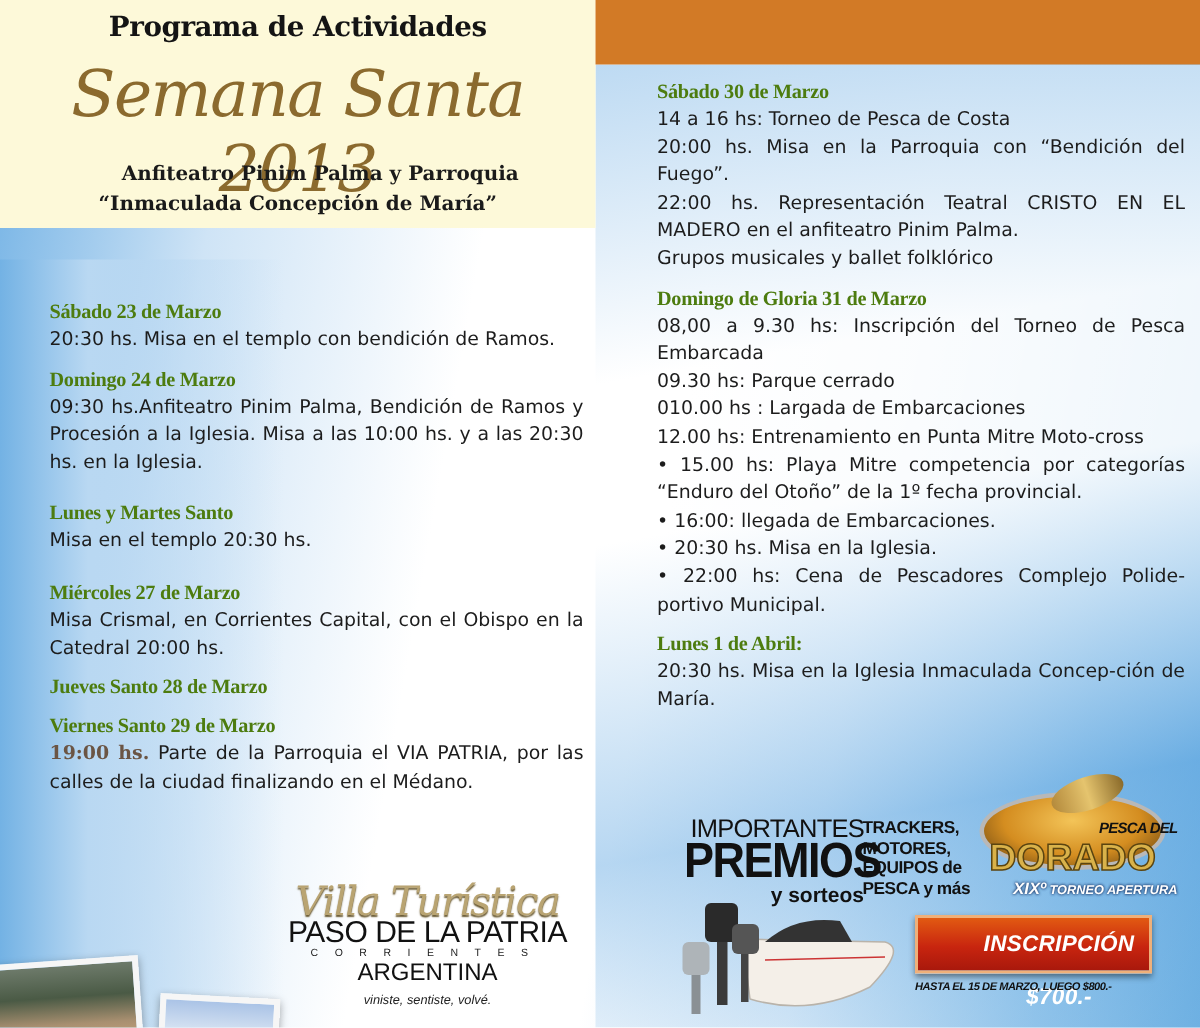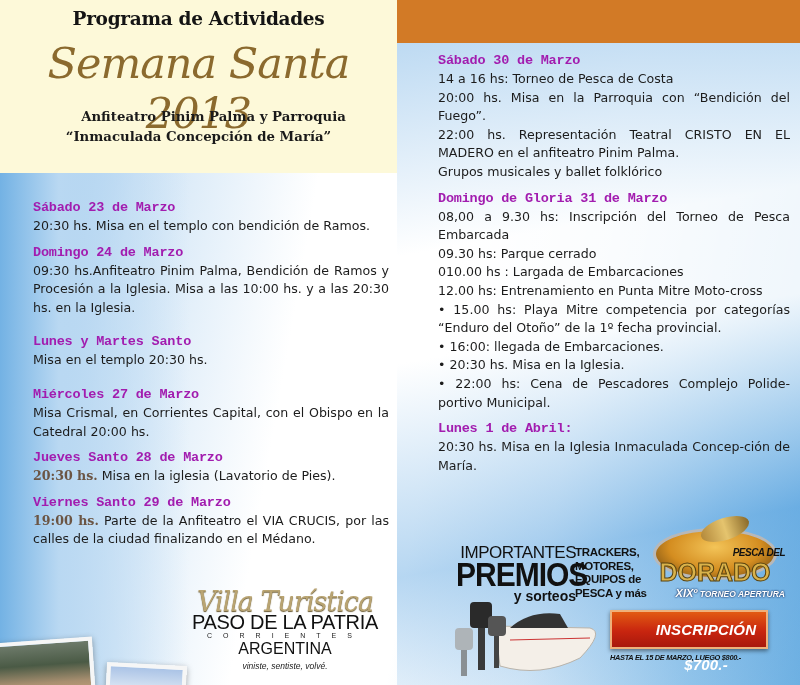--- a/index.html
+++ b/index.html
@@ -13,21 +13,21 @@
   .bg-left-fade {
     position: absolute; left: 0; top: 173px; width: 420px; height: 512px;
     background: linear-gradient(90deg, #73b2e4 0%, #b9d8f2 14%, rgba(255,255,255,0) 45%);
   }
   .bg-right-fade {
     position: absolute; left: 397px; top: 43px; width: 403px; height: 642px;
     background: linear-gradient(170deg, #b6d6f1 0%, #ffffff 30%, #ffffff 45%, rgba(120,180,230,0.6) 75%, rgba(255,255,255,0.2) 100%);
     opacity: .9;
   }
   .header {
-    position: absolute; left: 0; top: 0; width: 397px; height: 173px;
+    position: absolute; left: 0; top: 0; width: 397px; height: 152px;
     background: #fdf9d9;
     text-align: center;
   }
   .header .prog {
     position: absolute; top: 8px; left: 0; width: 397px;
     font-family: "DejaVu Serif", serif; font-weight: bold; font-size: 18.5px; color: #141414;
     letter-spacing: -0.3px;
   }
   .header .script {
     position: absolute; top: 38px; left: 0; width: 397px;
@@ -42,21 +42,21 @@
   .header .sub2 { top: 129px; }
   .orange-bar {
     position: absolute; left: 397px; top: 0; width: 403px; height: 43px;
     background: #d27a26;
   }
   .col { position: absolute; font-size: 12.6px; line-height: 18.6px; }
   .col-left { left: 33px; top: 199px; width: 356px; }
   .col-right { left: 438px; top: 52px; width: 352px; }
   .event { margin-bottom: 8px; }
   .event h3 {
-    font-family: Liberation Mono, monospace; font-weight: bold; font-size: 13.5px; color: #a21caf;
+    font-family: Liberation Serif, serif; font-weight: bold; font-size: 13.5px; color: #4d7c0f;
     line-height: 18px; letter-spacing: -0.2px;
   }
   .event p { text-align: justify; color: #1c1c1c; }
   .event p .hl { font-family: "DejaVu Serif", serif; font-weight: bold; color: #6b5544; }
   .line { display: block; }
   .gap-lg { margin-bottom: 16px; }
   
   .photo {
     position: absolute; border: 4px solid #f6f6f6; box-shadow: 0 2px 6px rgba(0,0,0,.35);
   }
@@ -137,25 +137,24 @@
   <div class="event gap-lg">
     <h3>Lunes y Martes Santo</h3>
     <p>Misa en el templo 20:30 hs.</p>
   </div>
   <div class="event">
     <h3>Miércoles 27 de Marzo</h3>
     <p>Misa Crismal, en Corrientes Capital, con el Obispo en la Catedral 20:00 hs.</p>
   </div>
   <div class="event">
     <h3>Jueves Santo 28 de Marzo</h3>
-    <p><span class="hl">20:30 hs.</span><span> Misa en la iglesia (Lavatorio de Pies).</span></p>
   </div>
   <div class="event">
     <h3>Viernes Santo 29 de Marzo</h3>
-    <p><span class="hl">19:00 hs.</span><span> Parte de la Anfiteatro el VIA CRUCIS, por las calles de la ciudad finalizando en el Médano.</span></p>
+    <p><span class="hl">19:00 hs.</span><span> Parte de la Parroquia el VIA PATRIA, por las calles de la ciudad finalizando en el Médano.</span></p>
   </div>
 </div>
 
 <div class="col col-right">
   <div class="event">
     <h3>Sábado 30 de Marzo</h3>
     <p>
       <span class="line">14 a 16 hs: Torneo de Pesca de Costa</span>
       <span class="line">20:00 hs. Misa  en la Parroquia con “Bendición del Fuego”.</span>
       <span class="line">22:00 hs. Representación Teatral CRISTO EN EL MADERO en el anfiteatro Pinim Palma.</span>

